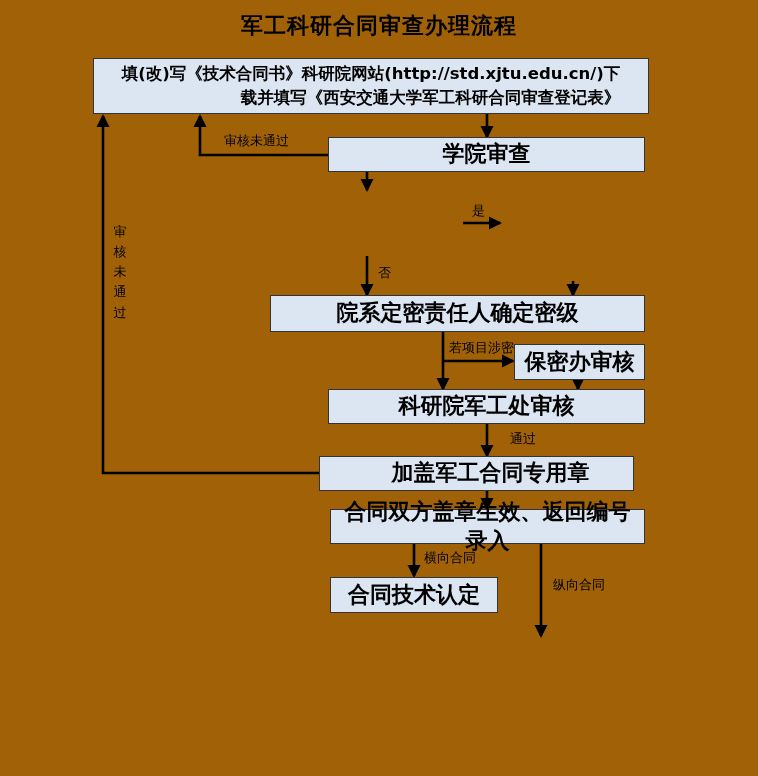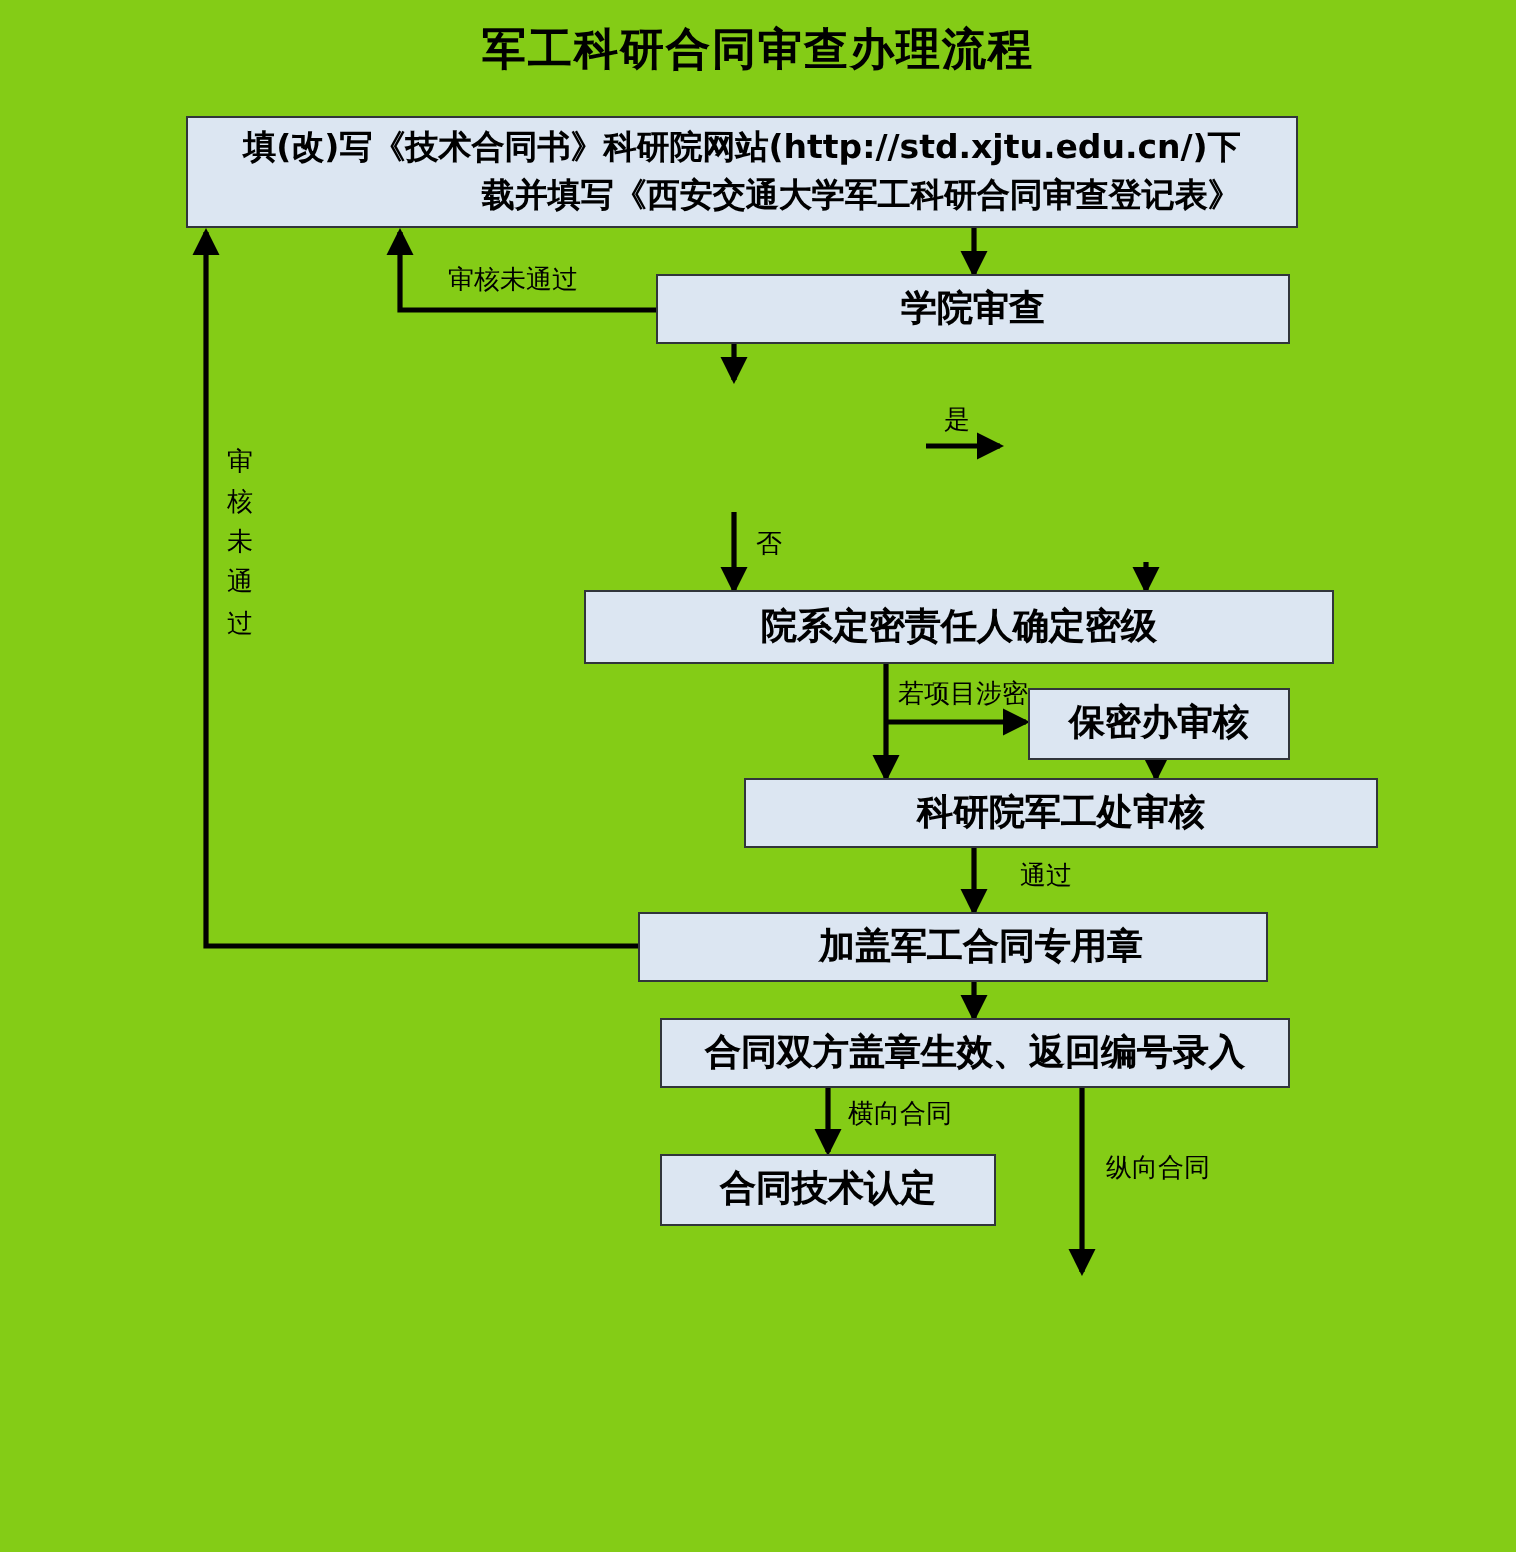--- a/index.html
+++ b/index.html
@@ -9,21 +9,21 @@
     background: #ffffff;
   }
   body {
     font-family: "DejaVu Sans", "Liberation Sans", sans-serif;
     -webkit-font-smoothing: antialiased;
   }
   #canvas {
     position: relative;
     width: 758px;
     height: 776px;
-    background: #84cc16;
+    background: #a16207;
     overflow: hidden;
   }
   #flow-svg {
     position: absolute;
     left: 0;
     top: 0;
     width: 758px;
     height: 776px;
   }
   .title {
@@ -52,21 +52,21 @@
     line-height: 1.28;
     padding: 2px 4px;
   }
   .n-start {
     font-size: 16.5px;
     font-weight: bold;
     letter-spacing: 0px;
     line-height: 1.45;
     text-align: right;
   }
-  .n-mid { font-size: 18px; }
+  .n-mid { font-size: 22px; }
   .n-small { font-size: 16.5px; }
   .diamond-wrap {
     position: absolute;
   }
   .diamond-label {
     position: absolute;
     left: 0;
     top: 0;
     width: 100%;
     height: 100%;
@@ -145,25 +145,25 @@
     <div>
       <span>填(改)写《技术合同书》科研院网站(http://std.xjtu.edu.cn/)下</span><br>
       <span>载并填写《西安交通大学军工科研合同审查登记表》</span>
     </div>
   </div>
 
   <div class="node n-mid" style="left:328px; top:137px; width:317px; height:35px;">学院审查</div>
 
 
 
-  <div class="node n-mid" style="left:270px; top:295px; width:375px; height:37px;margin-left:22px;">院系定密责任人确定密级</div>
+  <div class="node n-mid" style="left:270px; top:295px; width:375px; height:37px;">院系定密责任人确定密级</div>
 
   <div class="node n-mid" style="left:514px; top:344px; width:131px; height:36px;">保密办审核</div>
 
-  <div class="node n-mid" style="left:328px; top:389px; width:317px; height:35px;margin-left:44px;">科研院军工处审核</div>
+  <div class="node n-mid" style="left:328px; top:389px; width:317px; height:35px;">科研院军工处审核</div>
 
   <div class="node n-mid" style="left:319px; top:456px; width:315px; height:35px;padding-left:32px;">加盖军工合同专用章</div>
 
   <div class="node n-mid" style="left:330px; top:577px; width:168px; height:36px;">合同技术认定</div>
 
   <div class="node n-mid" style="left:330px; top:509px; width:315px; height:35px;">合同双方盖章生效、返回编号录入</div>
 
 
   <div class="edge-label" style="left:224px; top:134px;">审核未通过</div>
 

